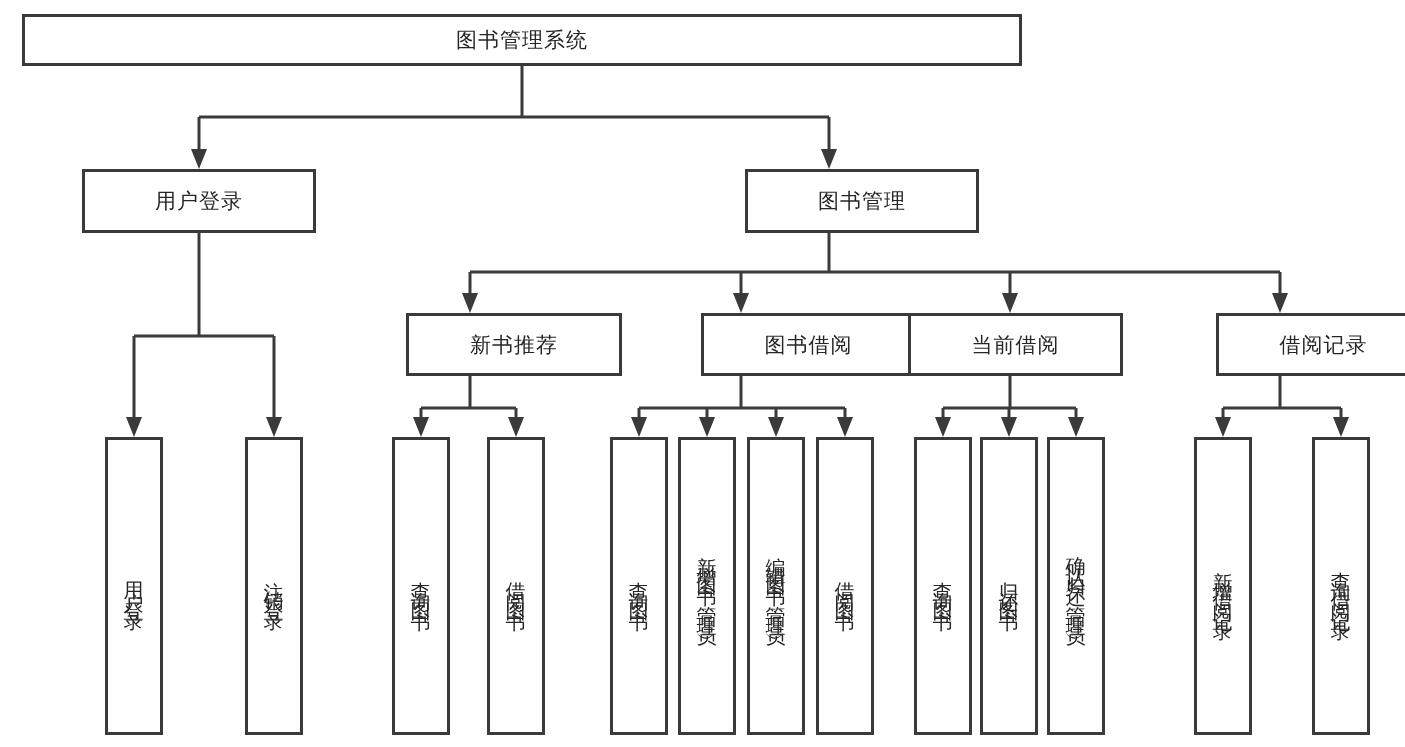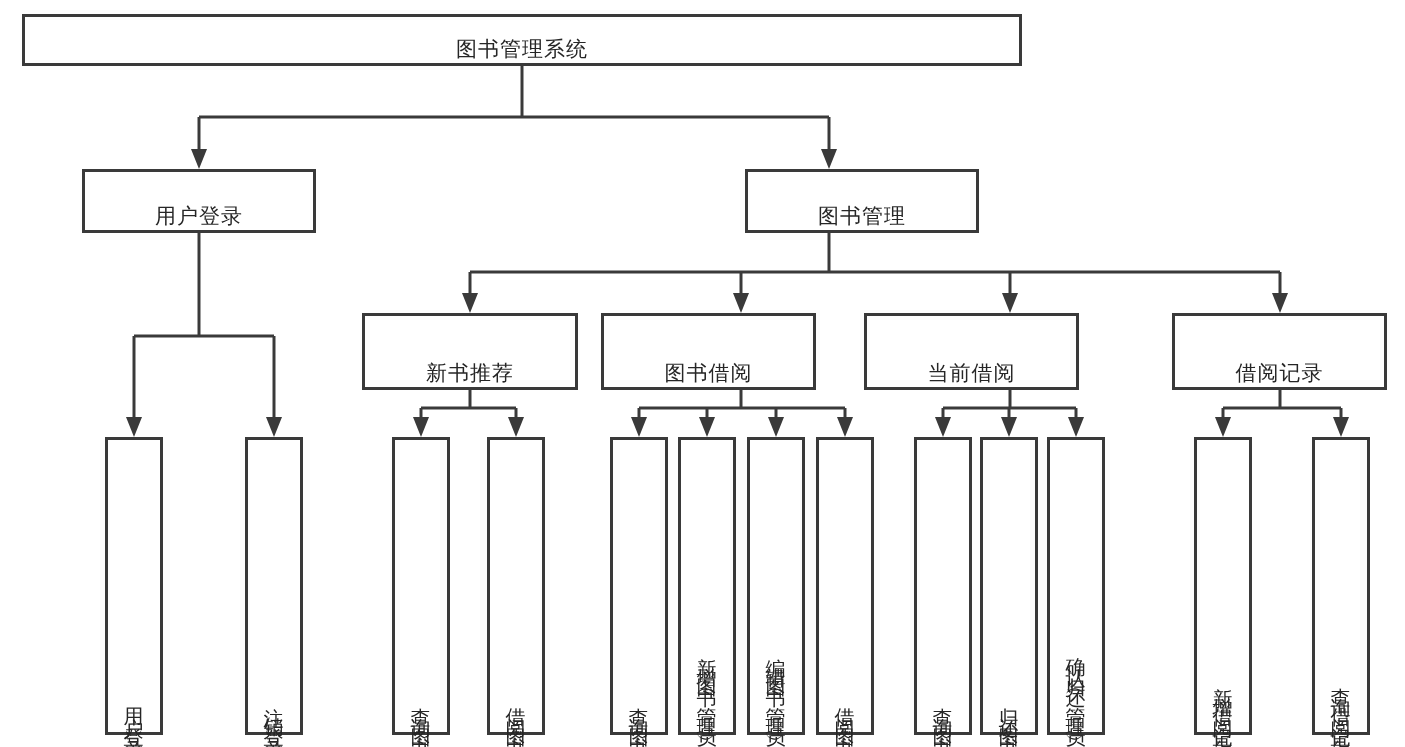--- a/index.html
+++ b/index.html
@@ -9,28 +9,28 @@
     background:#ffffff;
     font-family:"Liberation Sans","DejaVu Sans",sans-serif;
     overflow:hidden;
   }
   #connectors{position:absolute;left:0;top:0;z-index:1;}
   .box{
     position:absolute;
     box-sizing:border-box;
     border:3px solid #3a3a3a;
     background:#ffffff;
-    display:flex;align-items:flex-end;justify-content:center;
+    display:flex;align-items:center;justify-content:center;
     color:#262626;
     z-index:2;
   }
   .hlabel{font-size:21px;letter-spacing:1px;white-space:nowrap;}
   .root-box{left:22px;top:14px;width:1000px;height:52px;}
   .lv2{top:169px;width:234px;height:64px;}
-  .lv3{top:313px;height:77px;}
+  .lv3{top:313px;height:63px;margin-left:44px;}
   .leaf{top:437px;width:58px;height:298px;}
   .vtext{
     writing-mode:vertical-rl;
     text-orientation:mixed;
     font-size:20px;
     letter-spacing:10px;
     color:#262626;
     line-height:1;
     white-space:nowrap;
   }
@@ -122,21 +122,21 @@
   <div class="box lv2" style="left:82px">
     <span class="hlabel">用户登录</span>
   </div>
   <div class="box lv2" style="left:745px">
     <span class="hlabel">图书管理</span>
   </div>
 
   <div class="box lv3" style="left:362px;width:216px">
     <span class="hlabel">新书推荐</span>
   </div>
-  <div class="box lv3" style="left:601px;width:215px">
+  <div class="box lv3" style="left:657px;width:215px">
     <span class="hlabel">图书借阅</span>
   </div>
   <div class="box lv3" style="left:864px;width:215px">
     <span class="hlabel">当前借阅</span>
   </div>
   <div class="box lv3" style="left:1172px;width:215px">
     <span class="hlabel">借阅记录</span>
   </div>
 
   <div class="box leaf" style="left:105px">

